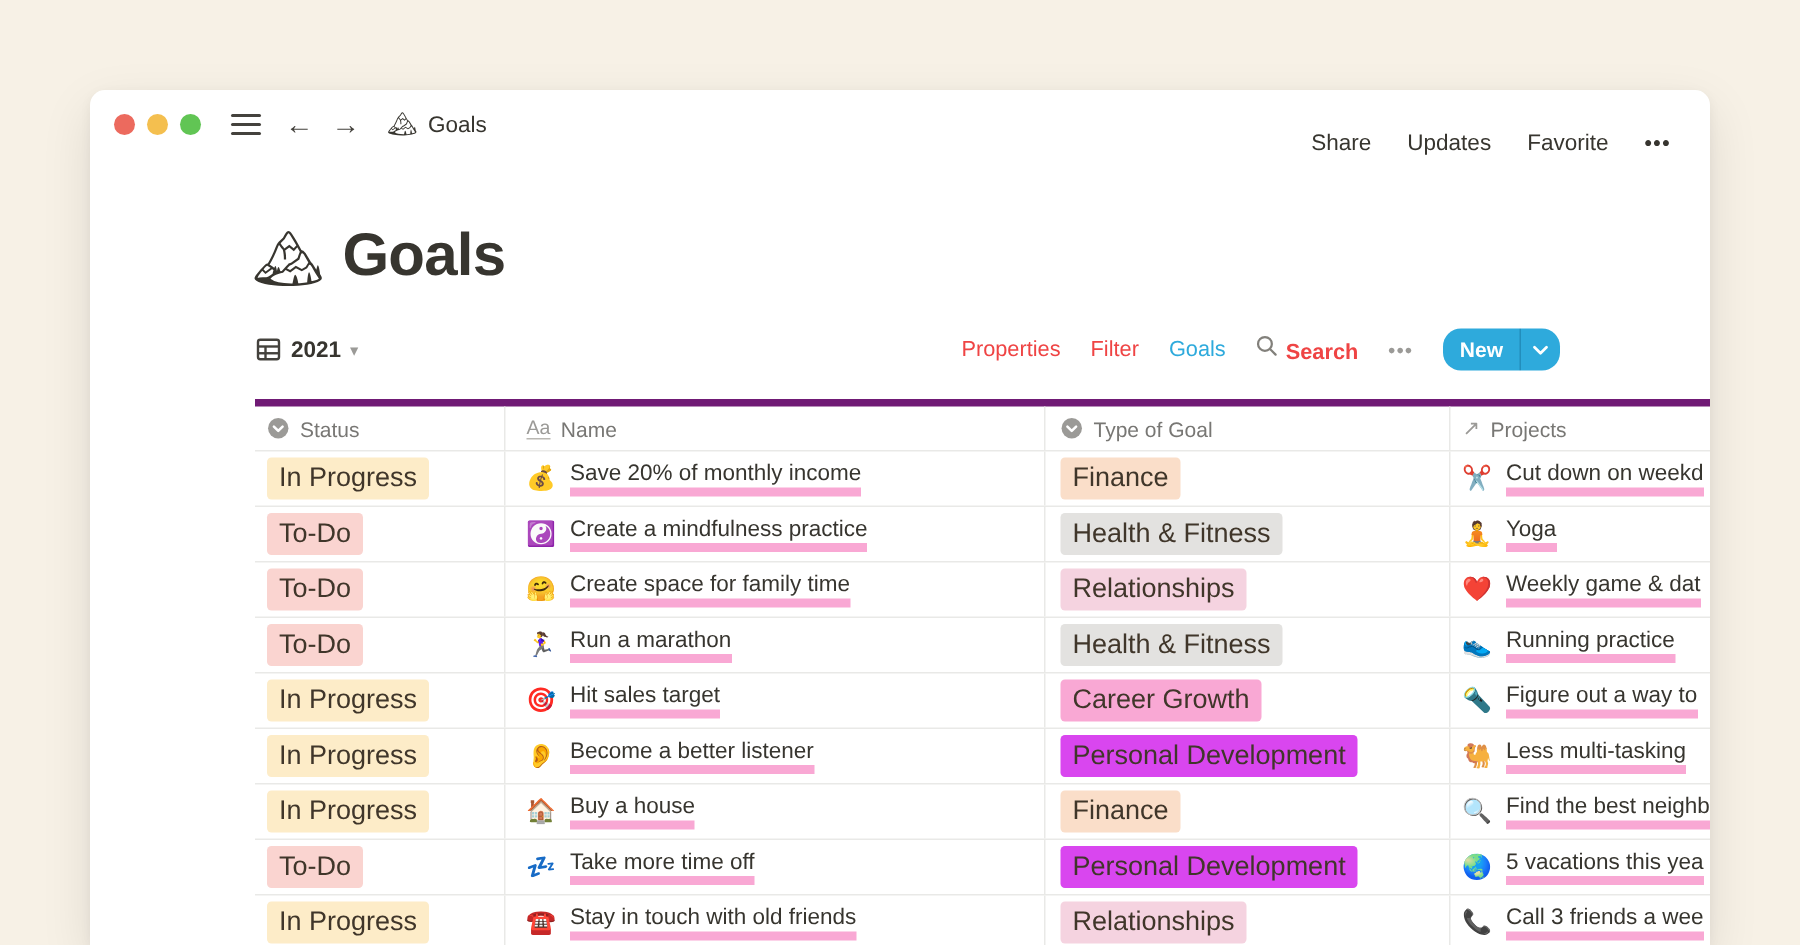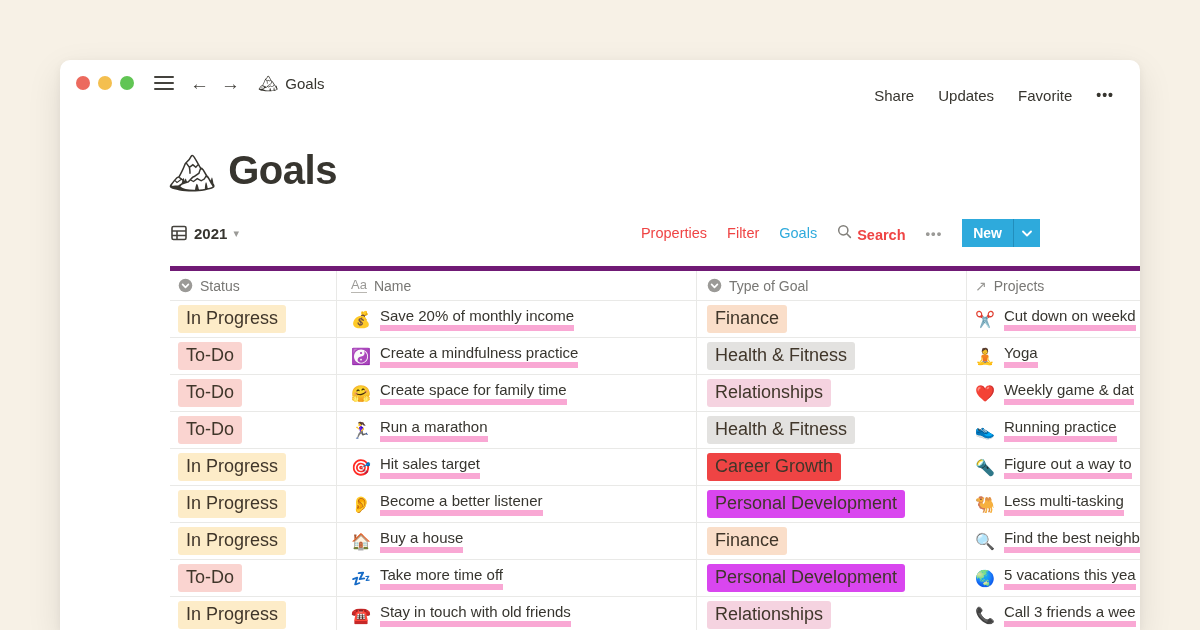--- a/index.html
+++ b/index.html
@@ -38,21 +38,21 @@
   .toolbar { display:flex; align-items:center; justify-content:space-between; margin:26px 100px 4px 110px; height:30px; }
   .view-switcher { display:flex; align-items:center; gap:6px; cursor:pointer; }
   .grid-icon svg { display:block; }
   .view-name { font-size:15px; font-weight:700; color:#37352F; }
   .chev { color:#9B9A97; font-size:11px; }
   .tools { display:flex; align-items:center; gap:20px; }
   .tool { font-size:14.5px; color:#ef4444; cursor:pointer; }
   .tool.sort { color:#2EAADC; }
   .search-wrap { display:flex; align-items:flex-end; gap:5px; cursor:pointer;font-weight:bold; }
   .tool-more { color:#9B9A97; letter-spacing:1px; font-weight:bold; font-size:13px; cursor:pointer; }
-  .new-btn { display:flex; align-items:stretch; background:#2EAADC; border-radius:0; overflow:hidden; height:28px; cursor:pointer; }
+  .new-btn { display:flex; align-items:stretch; background:#2EAADC; border-radius:12px; overflow:hidden; height:28px; cursor:pointer; }
   .new-label { color:#fff; font-size:14px; font-weight:700; display:flex; align-items:center; padding:0 11px; }
   .new-split { width:1px; background:rgba(0,60,90,0.25); }
   .new-caret { display:flex; align-items:center; padding:0 8px; }
   
   .table { margin:18px 0 0 110px; width:970px; overflow:hidden; font-size:15px; }
   .t-head, .t-row { display:flex; align-items:center; }
   .t-head { height:35px; border-top:5px solid #701a75; border-bottom:1px solid #E9E9E7; color:#787774; font-size:14px; }
   .t-row { height:37px; border-bottom:1px solid #E9E9E7; }
   .c-status { width:167px; flex:none; padding-left:8px; }
   .c-name   { width:360px; flex:none; padding-left:14px; }
@@ -63,21 +63,21 @@
   .t-head .c-proj { border-right:none; }
   .h-icon { margin-right:7px; display:flex; align-items:center; color:#9B9A97; }
   .h-aa { font-size:13px; color:#9B9A97; border-bottom:1px solid #B9B7B2; line-height:1.05; margin-right:7px; }
   .h-arrow { font-size:14px; color:#9B9A97; margin-right:7px; }
   .badge { display:inline-block; padding:3px 8px; border-radius:3px; font-size:18px; color:#40362A; line-height:1.2; cursor:pointer; }
   .badge-yellow { background:#FDECC8; }
   .badge-red    { background:#FAD4D0; }
   .badge-orange { background:#FADEC9; }
   .badge-gray   { background:#E3E2E0; }
   .badge-pink   { background:#F5D3E0; }
-  .badge-blue   { background:#ef4444; }
+  .badge-blue   { background:#f9a8d4; }
   .badge-green  { background:#d946ef; }
   .row-emoji { font-size:16px; margin-right:9px; flex:none; }
   .link-text { color:#37352F; border-bottom:6px solid #f9a8d4; padding-bottom:1px; cursor:pointer; white-space:nowrap; }
 </style>
 </head>
 <body>
 
 <div class="stage">
   <div class="window">
 

